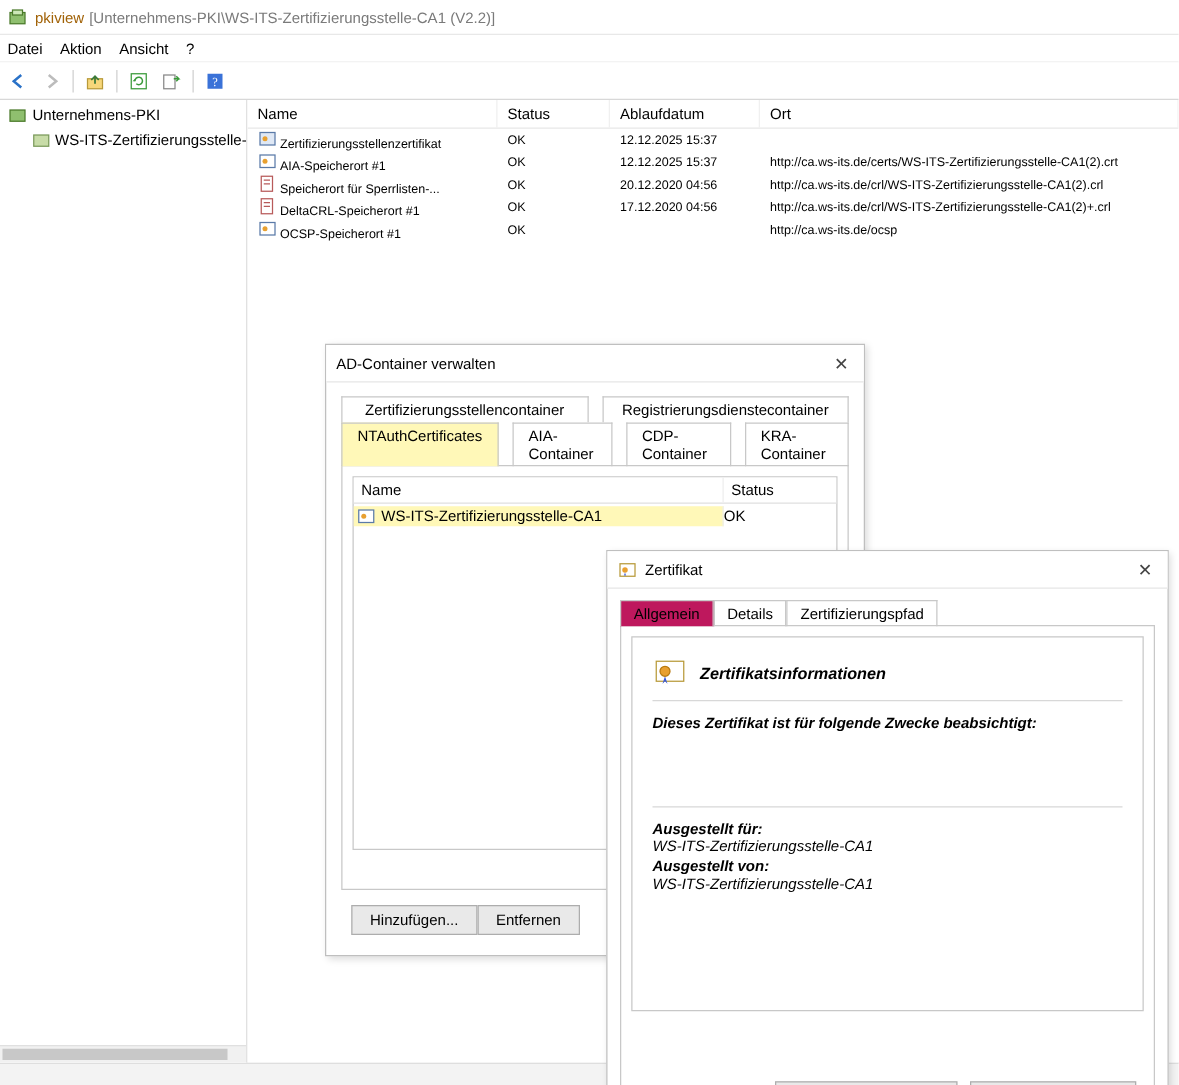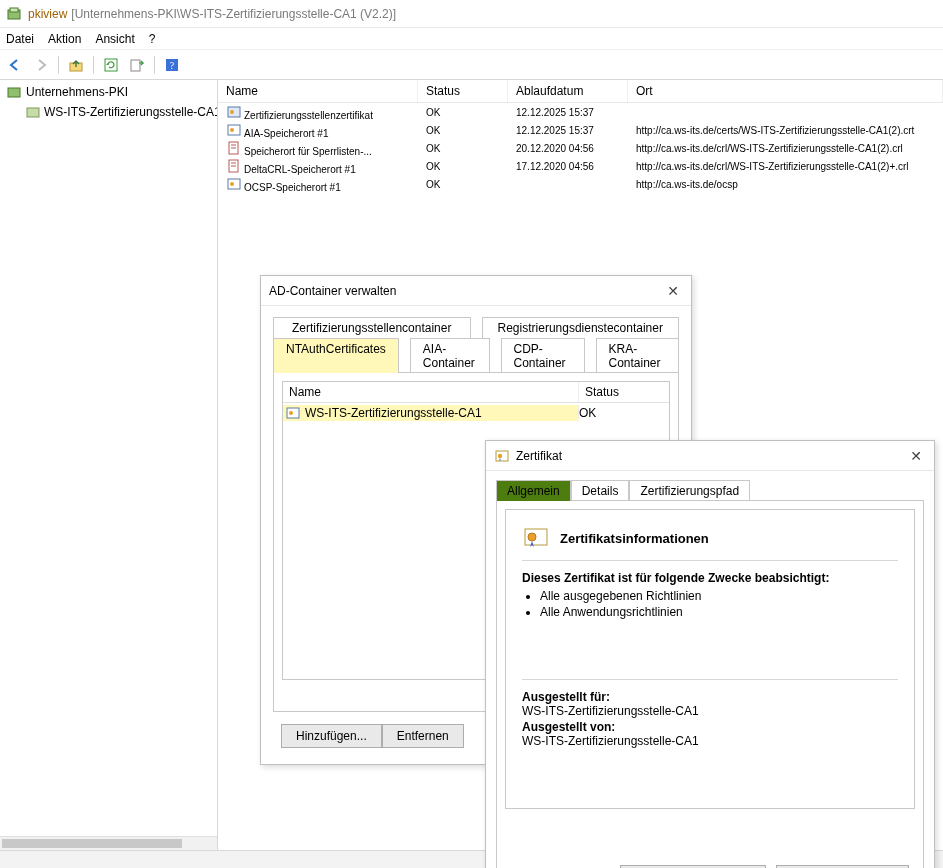--- a/index.html
+++ b/index.html
@@ -60,21 +60,21 @@
     display: flex;
     height: calc(100% - 28px - 22px - 30px - 18px);
     position: relative;
   }
   .statusbar {
     height: 18px;
     border-top: 1px solid #d8d8d8;
     background: #f3f3f3;
   }
   .tree-pane {
-    width: 218px;
+    width: 198px;
     border-right: 1px solid #d8d8d8;
     background: #fff;
     padding: 2px 0;
     position: relative;
     overflow: hidden;
   }
   .tree-node {
     display: flex; align-items: center;
     padding: 2px 4px 2px 6px;
     white-space: nowrap;
@@ -171,21 +171,21 @@
     border: 1px solid #c8c8c8;
     border-bottom: none;
     background: #fff;
     padding: 3px 12px;
     font-size: 12px;
     cursor: default;
     position: relative;
     top: 1px;
   }
   .tab.active {
-    background: #4d7c0f;
+    background: #be185d;
     z-index: 2;
   }
   .tab-row.bottom .tab.active {
     background: #fff8b8;
   }
   .tab-panel {
     border: 1px solid #c8c8c8;
     padding: 8px;
     height: 340px;
     position: relative;
@@ -247,20 +247,21 @@
     border: 1px solid #c8c8c8;
     margin: 0 10px 10px 10px;
     height: 400px;
     position: relative;
     padding: 8px;
   }
   .cert-inner {
     border: 1px solid #c8c8c8;
     height: 300px;
     padding: 14px 16px;
+    font-style: italic;
   }
   .cert-head {
     display: flex; align-items: center;
     margin-bottom: 8px;
   }
   .cert-head .big-ico {
     width: 28px; height: 28px; margin-right: 10px;
     display:inline-flex;align-items:center;justify-content:center;
   }
   .cert-head h3 {
@@ -503,24 +504,20 @@
             <svg width="26" height="26">
                 <rect x="2" y="4" width="22" height="16" fill="#fff" stroke="#b89a3a"></rect>
                 <circle cx="9" cy="12" r="4" fill="#e8a030" stroke="#b87a10"></circle>
                 <path d="M9 16 L7 22 L9 20 L11 22 Z" fill="#3a5ad8"></path>
               </svg>
           </span>
           <h3>Zertifikatsinformationen</h3>
         </div>
         <hr class="cert-hr">
         <div class="cert-purpose-label">Dieses Zertifikat ist für folgende Zwecke beabsichtigt:</div>
-        <ul class="bullets">
-          <li>Alle ausgegebenen Richtlinien</li>
-          <li>Alle Anwendungsrichtlinien</li>
-        </ul>
         <hr class="cert-hr" style="margin-top:60px">
         <div class="cert-field">
           <div class="lbl">Ausgestellt für:</div>
           <div class="val">WS-ITS-Zertifizierungsstelle-CA1</div>
         </div>
         <div class="cert-field">
           <div class="lbl">Ausgestellt von:</div>
           <div class="val">WS-ITS-Zertifizierungsstelle-CA1</div>
         </div>
       </div>

